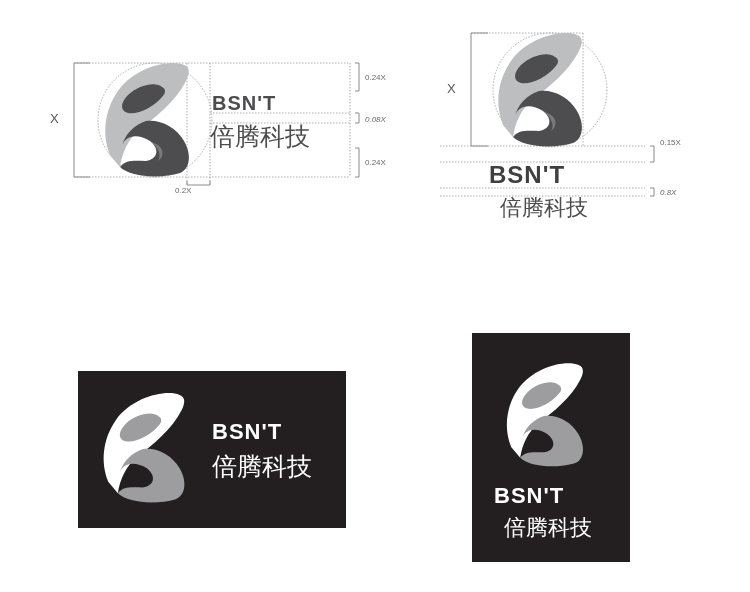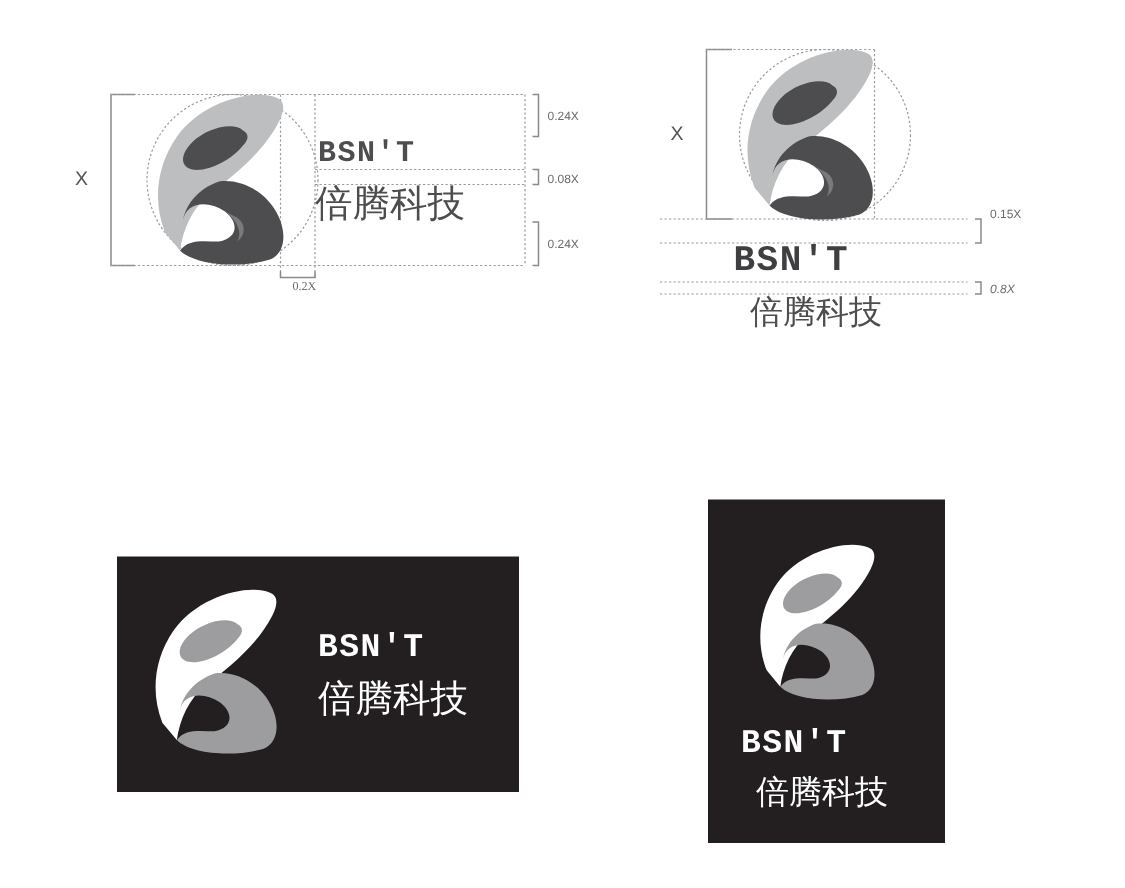--- a/index.html
+++ b/index.html
@@ -1,19 +1,19 @@
 <!DOCTYPE html>
 <html><head>
   <meta charset="utf-8">
   <style>
     html, body { margin:0; padding:0; background:#ffffff; }
     body { width:750px; height:592px; position:relative; overflow:hidden; font-family:"Liberation Sans", sans-serif; }
     .dim-label { position:absolute; font-size:8px; color:#6a6a6a; font-family:"Liberation Sans", sans-serif; }
     .x-label { position:absolute; font-size:13px; color:#555; font-family:"Liberation Sans", sans-serif; }
-    .wordmark { position:absolute; font-family:Liberation Mono, monospace; font-weight:bold; letter-spacing:1px; line-height:1; }
+    .wordmark { position:absolute; font-family:Liberation Sans, sans-serif; font-weight:bold; letter-spacing:1px; line-height:1; }
     .cn { position:absolute; font-family:Liberation Sans, sans-serif; line-height:1; }
     .dark-panel { position:absolute; background:#231f20; }
     svg { position:absolute; overflow:visible; }
   </style>
 </head>
 <body>
 
 <div>
   <span class="x-label" style="left:50px;top:111px;">X</span>
 
@@ -44,23 +44,23 @@
     <path d="M84,2 C70,-4 35,4 18,28 C4,48 2,72 10,92 L20,104 C22,90 28,76 40,66 C56,54 76,38 86,18 C90,10 90,4 84,2 Z" fill="#bcbec0"></path>
     <path d="M62,24 C56,18 38,22 28,32 C20,40 20,48 28,50 C38,52 54,44 62,34 C66,30 66,26 62,24 Z" fill="#4d4d4f"></path>
     <path d="M20,104 C30,114 60,116 80,110 C90,106 92,92 84,78 C76,64 60,56 46,58 C34,62 24,72 22,84 C24,72 38,70 50,78 C60,86 58,96 46,98 C36,98 26,96 20,104 Z" fill="#4d4d4f"></path>
     <path d="M50,78 C58,84 62,92 58,98 C64,94 64,86 58,82 Z" fill="#7a7a7c"></path>
   </svg>
 
   <span class="wordmark" style="left:212px;top:93px;font-size:20px;color:#4d4d4f;">BSN'T</span>
   <span class="cn" style="left:210px;top:124px;font-size:25px;color:#4d4d4f;">倍腾科技</span>
 
   <span class="dim-label" style="left:365px;top:73px;">0.24X</span>
-  <span class="dim-label" style="left:365px;top:115px;">0.08X</span>
+  <span class="dim-label" style="left:365px;top:115px;font-style:italic;">0.08X</span>
   <span class="dim-label" style="left:365px;top:158px;">0.24X</span>
-  <span class="dim-label" style="left:195px;top:186px;font-family:Liberation Serif, serif;">0.2X</span>
+  <span class="dim-label" style="left:175px;top:186px;">0.2X</span>
 </div>
 
 <div>
   <span class="x-label" style="left:447px;top:81px;">X</span>
 
   <svg width="750" height="592" style="left:0;top:0;">
     <polyline points="488,33 471,33 471,146 488,146" fill="none" stroke="#8a8a8a" stroke-width="1"></polyline>
     <g stroke="#9a9a9a" stroke-width="0.8" stroke-dasharray="1.5,1.5" fill="none">
       <line x1="471" y1="33" x2="583" y2="33"></line>
       <line x1="583" y1="33" x2="583" y2="146"></line>

